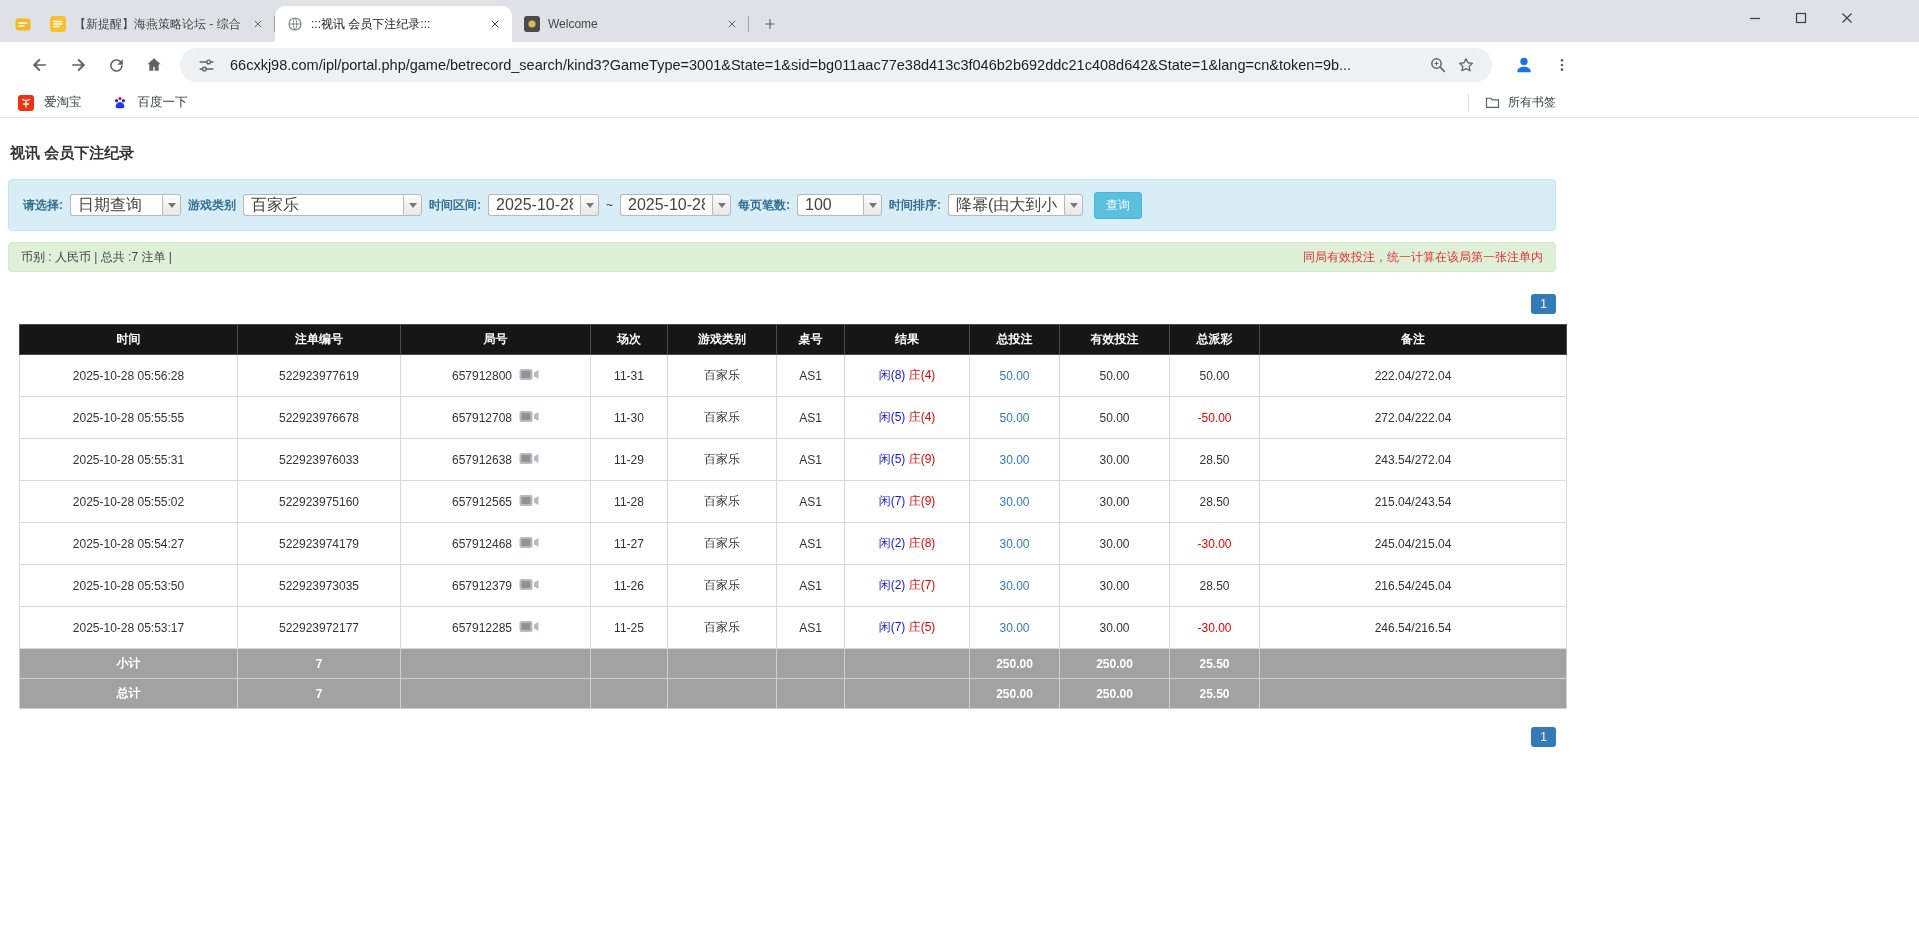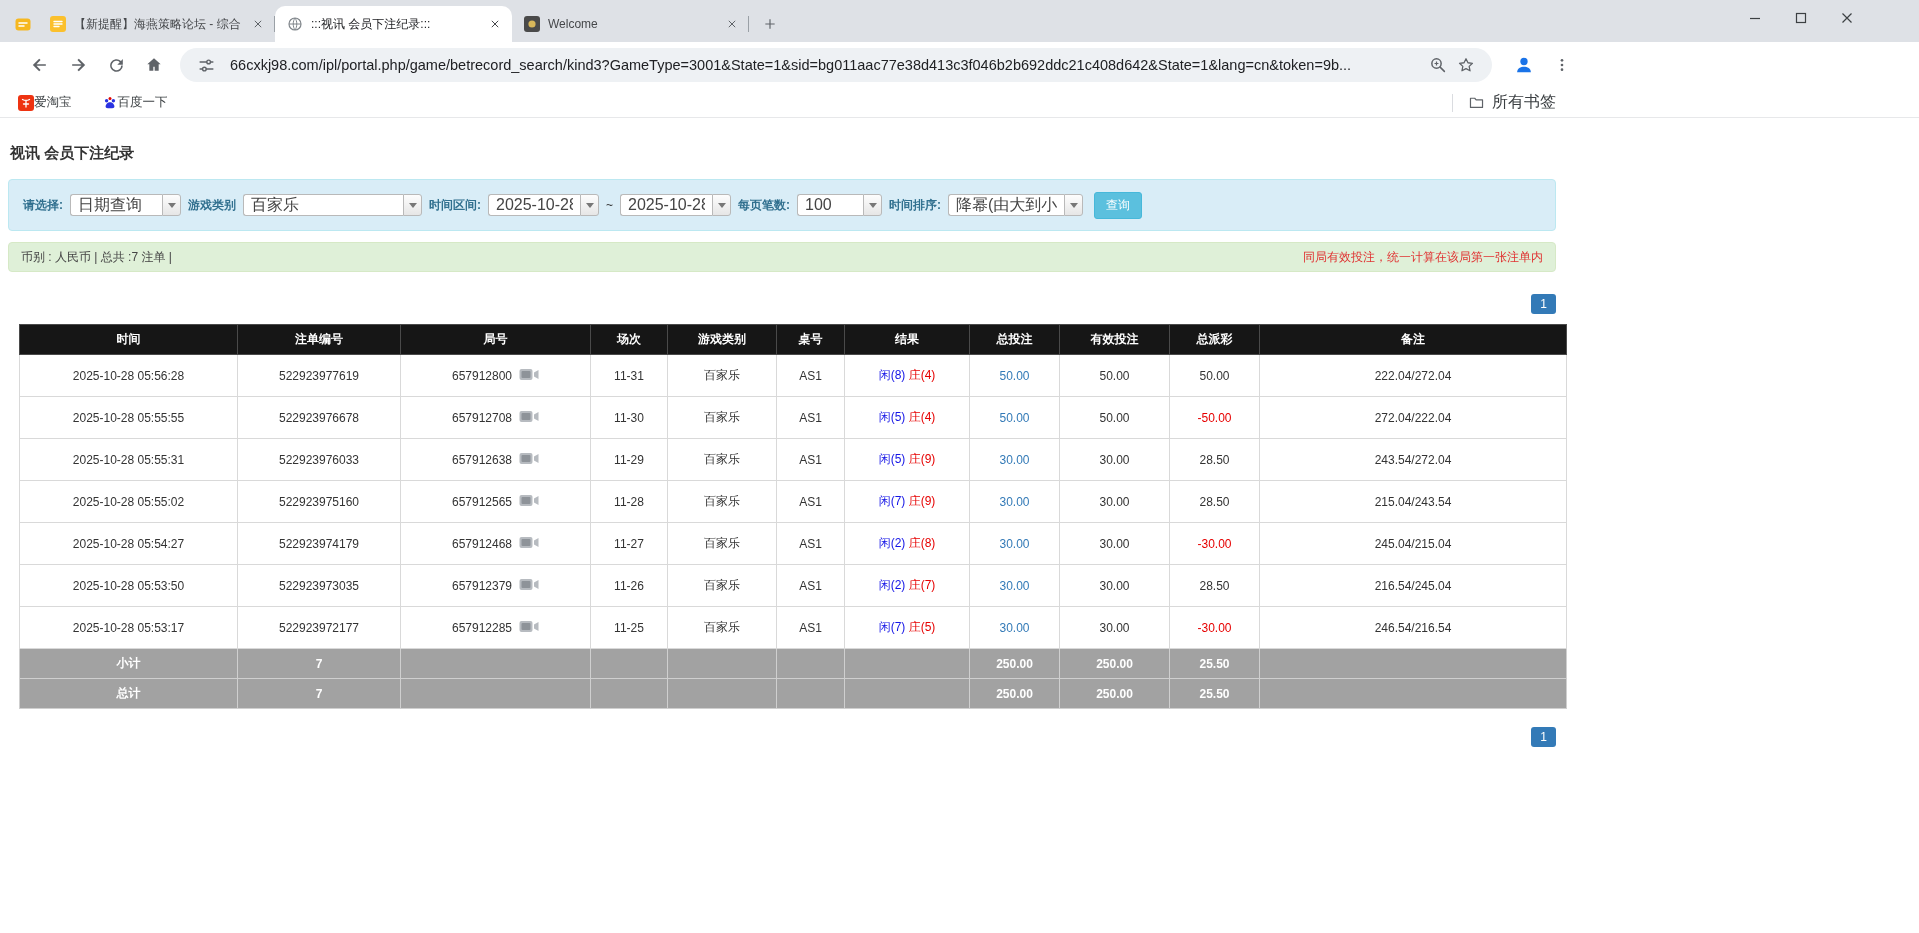--- a/index.html
+++ b/index.html
@@ -29,24 +29,24 @@
     display:flex; align-items:center; padding:0 12px; }
   .url-text { flex:1; font-size:14.5px; color:#202124; white-space:nowrap; overflow:hidden; margin-left:10px; }
   .omni-icon { width:28px; height:28px; display:flex; align-items:center; justify-content:center; flex:none; }
   .profile-btn, .menu-btn { width:32px; height:32px; display:flex; align-items:center;
     justify-content:center; border-radius:50%; flex:none; }
   .profile-btn { margin-left:16px; }
   .menu-btn { margin-left:6px; }
 
   .bookmarks { height:30px; background:#fff; display:flex; align-items:center;
     padding:0 14px; border-bottom:1px solid #e7e8ea; position:relative; }
-  .bm-item { display:flex; align-items:center; gap:0; font-size:12.5px; color:#3c4043;
+  .bm-item { display:flex; align-items:center; gap:10px; font-size:12.5px; color:#3c4043;
     margin-right:22px; height:24px; padding:0 4px; border-radius:12px; }
   .bm-right { position:absolute; right:363px; display:flex; align-items:center; gap:7px;
-    font-size:16px; color:#3c4043; }
+    font-size:12px; color:#3c4043; }
   .bm-sep { width:1px; height:18px; background:#dadce0; margin-right:8px; }
 
   
   .page { padding:18px 0 0 8px; }
   .container { width:1548px; }
   .page-title { font-size:15px; font-weight:600; color:#333; margin:8px 0 16px 2px; }
 
   .filter-bar { background:#d9edf7; border:1px solid #bce8f1; border-radius:4px; height:52px;
     display:flex; align-items:center; padding:0 14px; gap:7px; }
   .f-label { color:#31708f; font-size:12px; font-weight:700; white-space:nowrap; }

